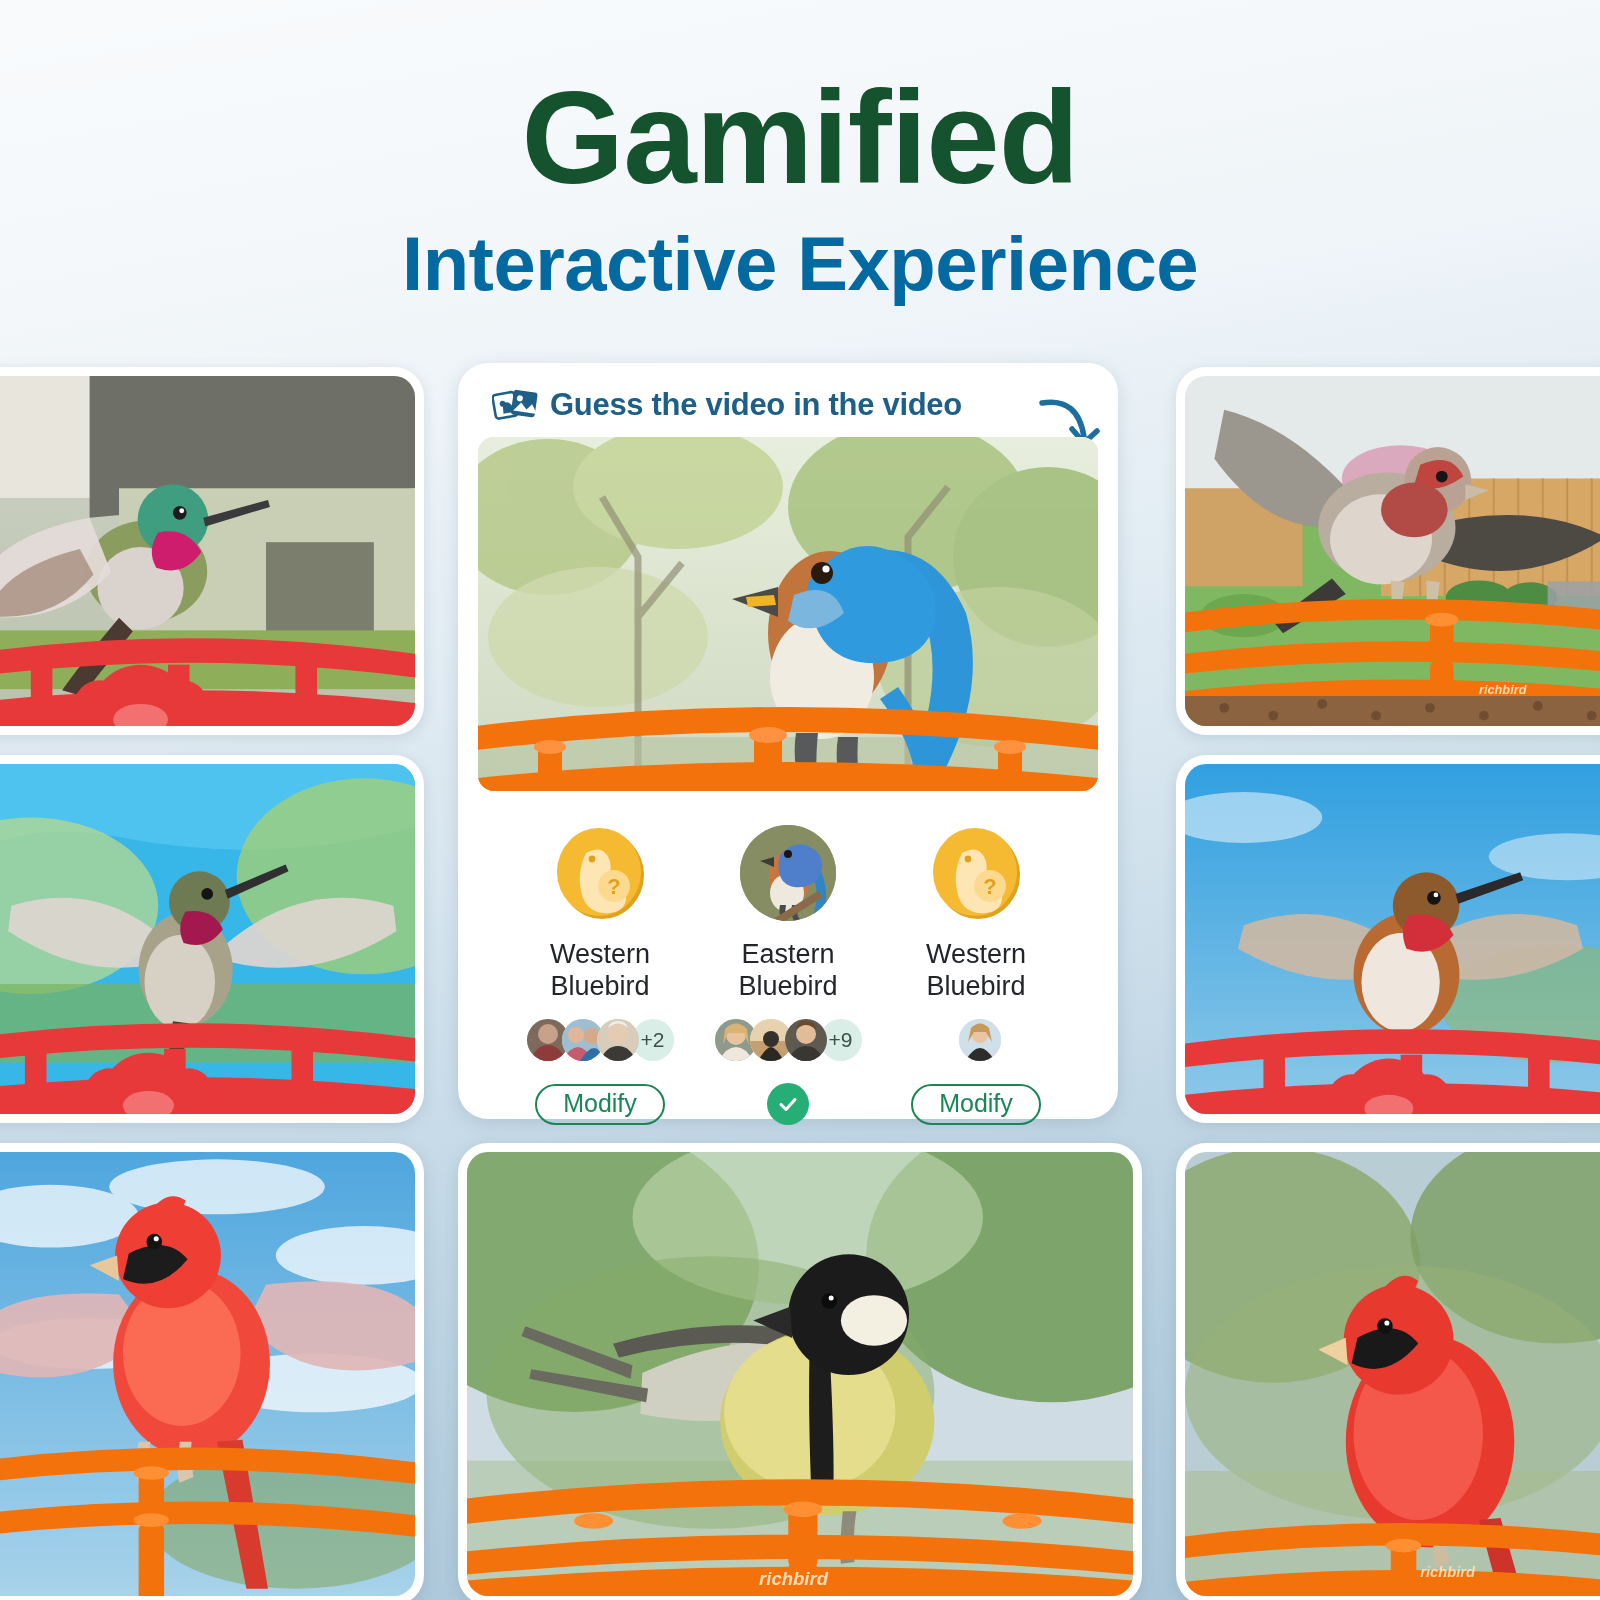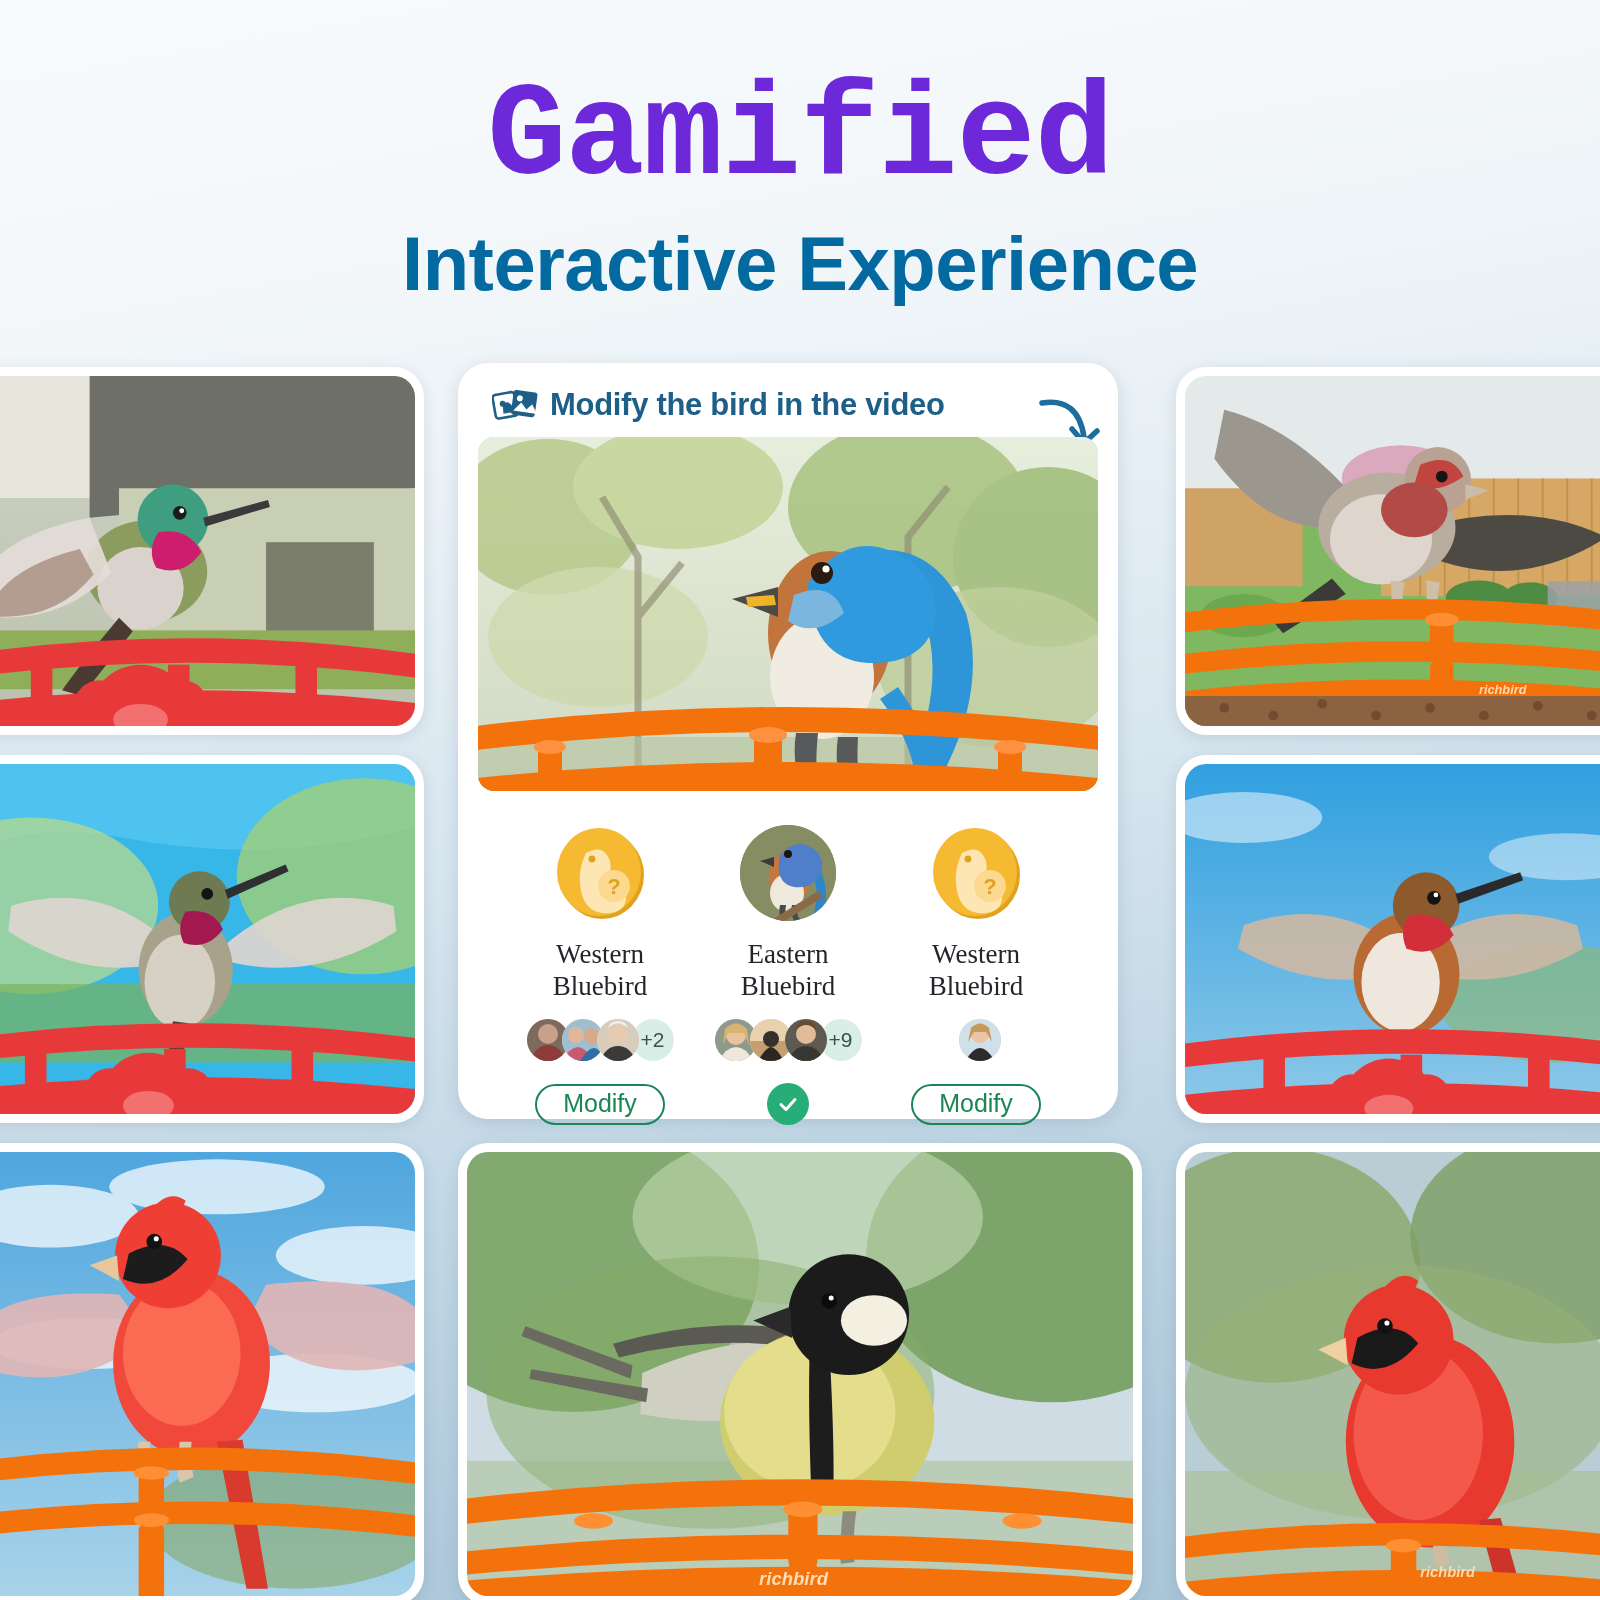--- a/index.html
+++ b/index.html
@@ -30,25 +30,24 @@
     position: absolute;
     top: 0; left: 0;
     width: 1600px;
     height: 355px;
     text-align: center;
     padding-top: 72px;
   }
   .title-main {
     font-size: 132px;
     font-weight: 800;
-    color: #6d28d9;
+    color: #14532d;
     letter-spacing: -1px;
     line-height: 1.0;
     white-space: nowrap;
-    font-family: Liberation Mono, monospace;
   }
   .title-sub {
     font-size: 76px;
     font-weight: 700;
     color: #0369a1;
     letter-spacing: -0.5px;
     line-height: 1.0;
     margin-top: 22px;
     white-space: nowrap;
   }
@@ -149,21 +148,20 @@
   .thumb > svg { display: block; width: 100%; height: 100%; }
 
   .option-name {
     margin-top: 18px;
     font-size: 27px;
     line-height: 1.17;
     color: #22262b;
     text-align: center;
     font-weight: 400;
     white-space: pre-line;
-    font-family: Liberation Serif, serif;
   }
 
   .avatars {
     margin-top: 16px;
     height: 44px;
     display: flex;
     align-items: center;
     justify-content: center;
   }
   .avatars .av {
@@ -514,21 +512,21 @@
         <rect x="2" y="6" width="22" height="24" rx="3" fill="#fff" stroke="#1d5f87" stroke-width="2.6"></rect>
         <circle cx="11" cy="16" r="3" fill="#1d5f87"></circle>
         <path d="M11 16 q6 -3 9 4 l-1 6 h-9z" fill="#1d5f87"></path>
       </g>
       <g transform="rotate(8 32 18)">
         <rect x="20" y="4" width="24" height="25" rx="3" fill="#1d5f87"></rect>
         <path d="M22 25 l7 -9 l6 6 l5 -6 l6 9z" fill="#fff"></path>
         <circle cx="27" cy="12" r="3" fill="#fff"></circle>
       </g>
     </svg>
-    <div class="title">Modify the bird in the video</div>
+    <div class="title">Guess the video in the video</div>
     <svg class="curved-arrow" viewBox="0 0 72 72">
       <path d="M8 16 q36 -6 42 34" fill="none" stroke="#1d6e9e" stroke-width="5.5" stroke-linecap="round"></path>
       <path d="M38 42 l12 14 l13 -12" fill="none" stroke="#1d6e9e" stroke-width="5.5" stroke-linecap="round" stroke-linejoin="round"></path>
     </svg>
   </div>
 
   <div class="video-frame">
     <svg viewBox="0 0 620 354" preserveAspectRatio="xMidYMid slice">
       <defs>
         <linearGradient id="vbg" x1="0" y1="0" x2="0" y2="1">

